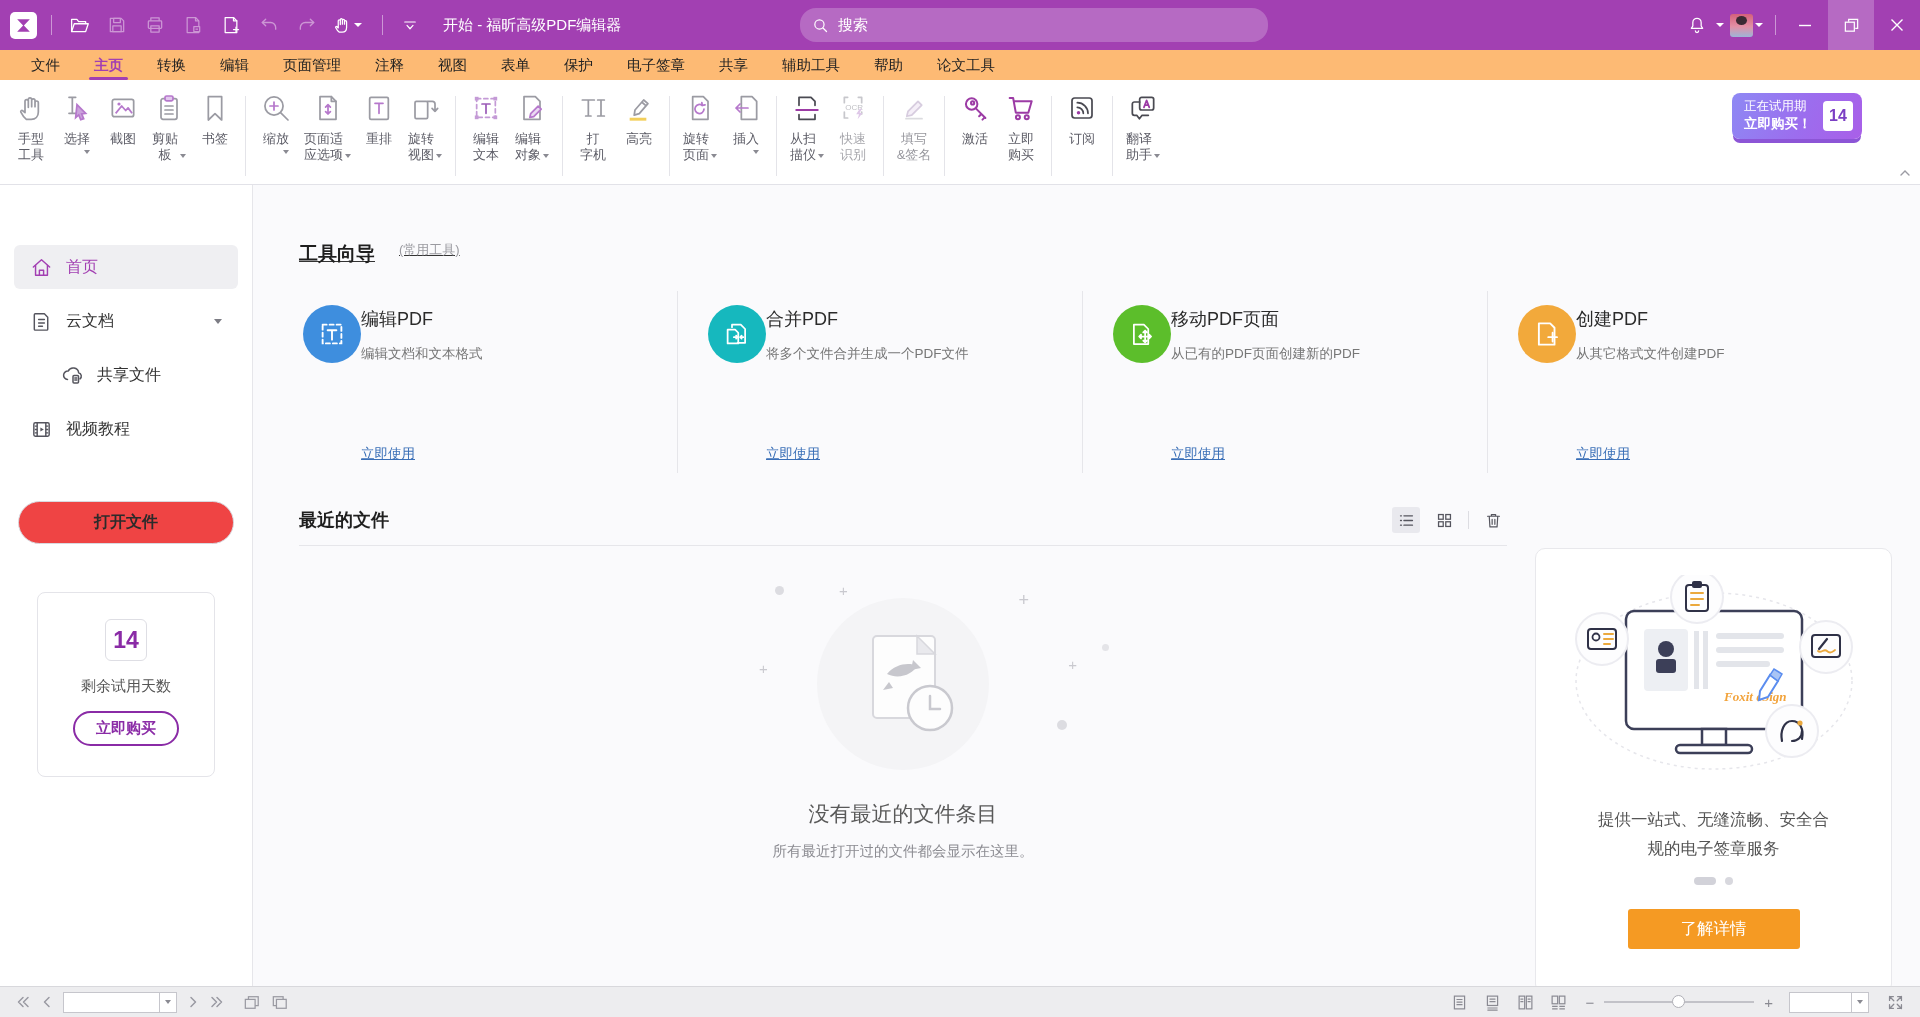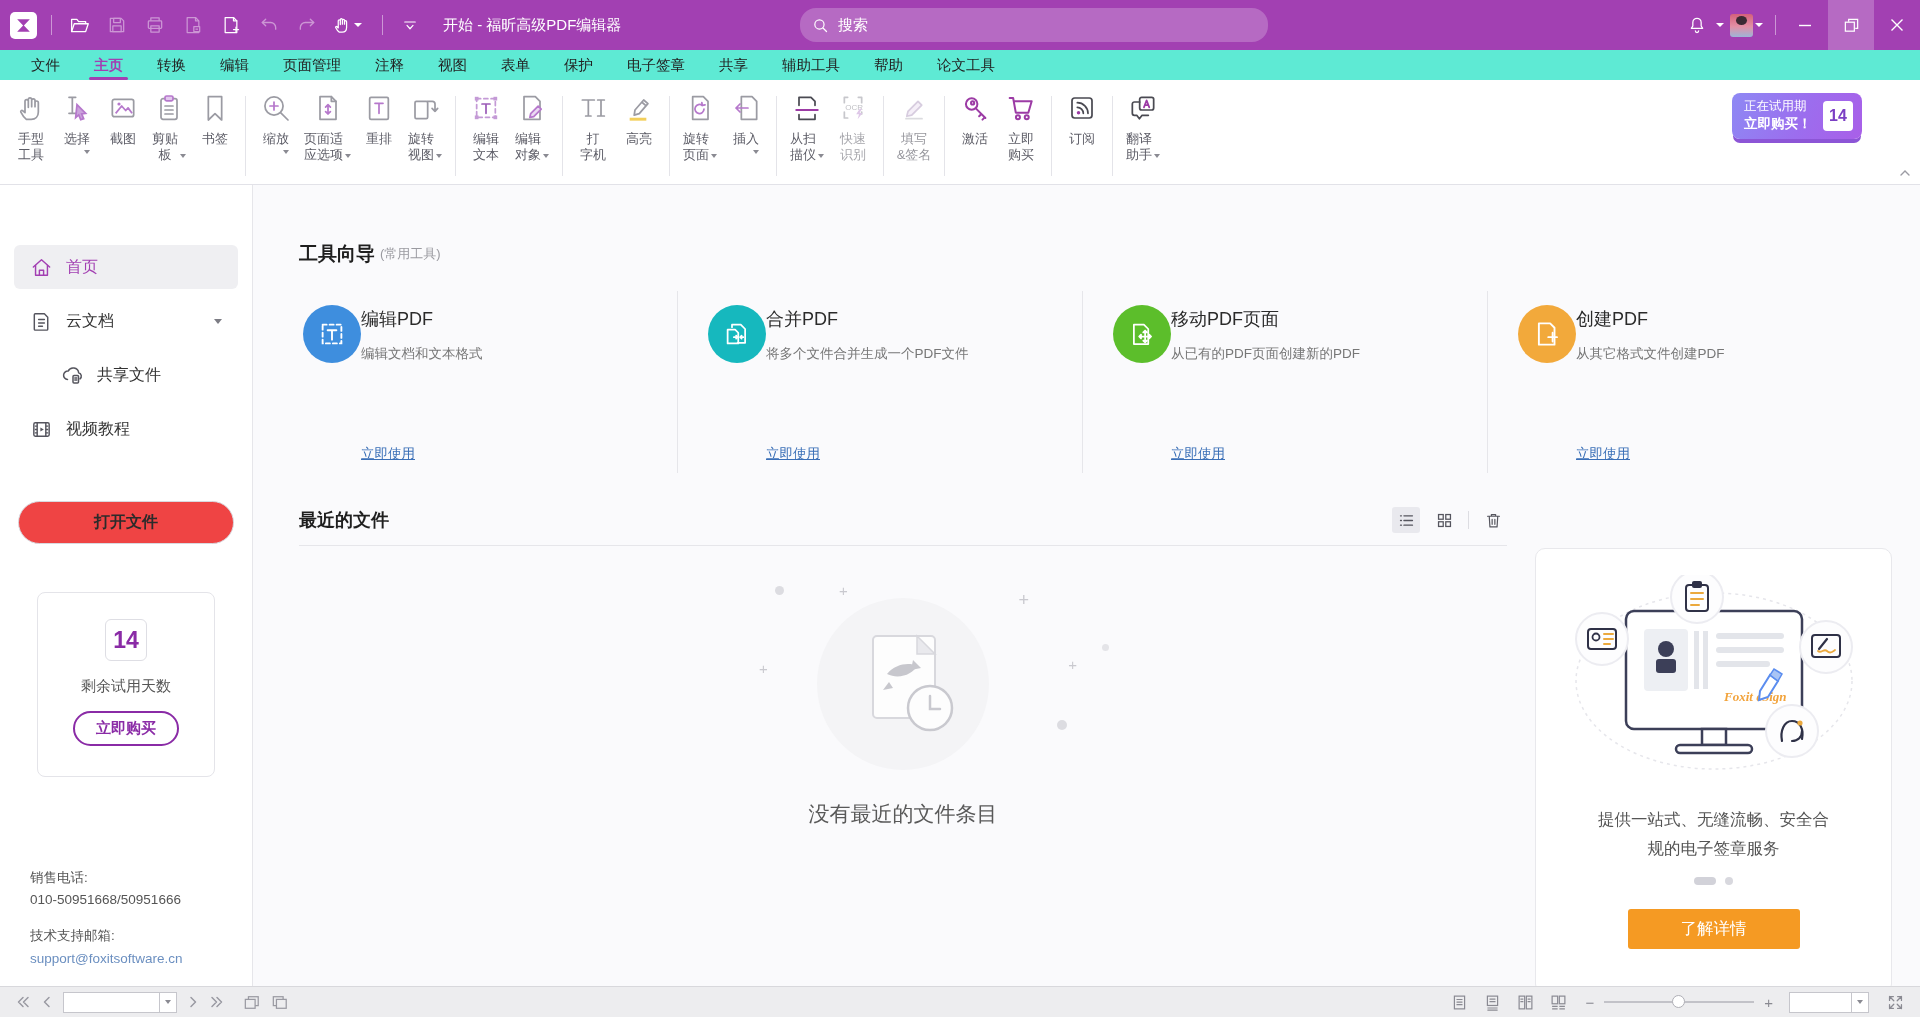--- a/index.html
+++ b/index.html
@@ -16,21 +16,21 @@
   .tb-title { font-size:15px; margin-left:12px; white-space:nowrap; }
   .tb-search { position:absolute; left:800px; top:8px; width:468px; height:34px; background:rgba(255,255,255,.22); border-radius:16px; display:flex; align-items:center; gap:9px; padding:0 12px; font-size:15px; color:#fff; }
   .tb-right { margin-left:auto; display:flex; align-items:center; height:50px; }
   .win-btn { width:46px; height:50px; display:flex; align-items:center; justify-content:center; }
   .win-btn.maxhl { background:rgba(255,255,255,.22); }
   .caret-w { width:0; height:0; border-top:4px solid #fff; border-left:4px solid transparent; border-right:4px solid transparent; margin:0 6px 0 2px; }
   .avatar { width:23px; height:23px; border-radius:3px; background:linear-gradient(180deg,#d4607a 0%,#e291a6 55%,#9db4d8 100%); position:relative; overflow:hidden; }
   .avatar::after{ content:""; position:absolute; left:6px; top:2px; width:11px; height:9px; border-radius:50%; background:#3a2a33; }
 
   
-  .menubar { height:30px; background:#5eead4; display:flex; align-items:center; padding-left:14px; }
+  .menubar { height:30px; background:#fdba74; display:flex; align-items:center; padding-left:14px; }
   .menu-item { padding:0 17px; font-size:14.5px; color:#222; height:30px; display:flex; align-items:center; position:relative; }
   .menu-item.active { color:#A23FB2; font-weight:bold; }
   .menu-item.active::after { content:""; position:absolute; left:12px; right:12px; bottom:0; height:3px; background:#A23FB2; border-radius:2px; }
 
   
   .ribbon { height:105px; background:#fff; border-bottom:1px solid #E2E2E8; display:flex; align-items:flex-start; padding:8px 6px 0 8px; position:relative; }
   .rbtn { display:flex; flex-direction:column; align-items:center; padding:2px 5px; min-width:46px; border-radius:3px; }
   .rbtn .ric { width:36px; height:36px; display:flex; align-items:center; justify-content:center; margin-bottom:5px; }
   .rlabel { font-size:13px; color:#5C5C66; line-height:1.2; text-align:center; white-space:pre-line; }
   .rlabel-wrap { display:flex; flex-direction:row; align-items:flex-end; justify-content:center; }
@@ -54,21 +54,21 @@
   .open-btn { display:flex; align-items:center; justify-content:center; margin:50px 18px 0 18px; height:43px; border:1px solid #D9D9DF; border-radius:22px; background:#ef4444; font-size:16px; font-weight:bold; color:#2b2b2b; }
   .trial-card { margin:48px 37px 0 37px; border:1px solid #E4E4E9; border-radius:8px; text-align:center; padding:26px 0 30px 0; }
   .tc-days { width:42px; height:42px; margin:0 auto; border:1px solid #DEDEE4; border-radius:6px; display:flex; align-items:center; justify-content:center; font-size:23px; font-weight:bold; color:#8A2BA6; background:#fff; }
   .tc-label { margin-top:16px; font-size:15px; color:#555; }
   .tc-buy { display:inline-block; margin-top:15px; border:2px solid #8A2BA6; border-radius:18px; padding:6px 21px; font-size:15px; font-weight:bold; color:#8A2BA6; background:#fff; }
   .contact { position:absolute; left:30px; bottom:16px; font-size:13.5px; color:#555; line-height:1.65; }
   .contact .email { color:#6B8FC0; }
   .contact .block { margin-top:14px; }
 
   .main { flex:1; position:relative; padding:56px 28px 0 46px; background:#FAFAFC; overflow:hidden; }
-  .tools-head { display:flex; align-items:center; gap:5px; }
+  .tools-head { display:flex; align-items:flex-start; gap:24px;text-decoration:underline; }
   .tools-title { font-size:19px; font-weight:bold; color:#1f1f1f; }
   .tools-sub { font-size:13px; color:#9a9aa0; }
   .cards { display:flex; margin-top:24px; }
   .card { flex:1; display:flex; padding:14px 18px 0 4px; height:182px; position:relative; }
   .card + .card { border-left:1px solid #E6E6EA; padding-left:30px; }
   .card-ic { width:58px; height:58px; border-radius:50%; flex-shrink:0; display:flex; align-items:center; justify-content:center; }
   .card-body { display:flex; flex-direction:column; padding-top:2px; flex:1; }
   .card-title { font-size:18px; color:#2b2b2b; }
   .card-desc { margin-top:14px; font-size:13.5px; color:#777; }
   .card-link { margin-top:auto; margin-bottom:10px; font-size:13.5px; color:#3A6FB7; text-decoration:underline; }
@@ -610,26 +610,20 @@
     </div>
 
     <div class="open-btn">打开文件</div>
 
     <div class="trial-card">
       <div class="tc-days">14</div>
       <div class="tc-label">剩余试用天数</div>
       <div class="tc-buy">立即购买</div>
     </div>
 
-    <div class="contact">
-      <div>销售电话:</div>
-      <div>010-50951668/50951666</div>
-      <div class="block">技术支持邮箱:</div>
-      <div class="email">support@foxitsoftware.cn</div>
-    </div>
   </div>
 
   <div class="main">
 
     <div class="tools-head">
       <span class="tools-title">工具向导</span>
       <span class="tools-sub">(常用工具)</span>
     </div>
 
     <div class="cards">
@@ -729,20 +723,21 @@
             </svg>
             <span class="spark" style="left:-58px; top:62px;">+</span>
             <span class="spark" style="left:22px; top:-16px;">+</span>
             <span class="spark" style="right:-40px; top:-8px; font-size:18px;">+</span>
             <span class="spark" style="right:-88px; top:58px;">+</span>
             <span class="dot" style="width:9px;height:9px; left:-42px; top:-12px;"></span>
             <span class="dot" style="width:10px;height:10px; right:-78px; top:122px;"></span>
             <span class="dot" style="width:7px;height:7px; right:-120px; top:46px; background:#E4E4E8;"></span>
           </div>
           <div class="empty-title">没有最近的文件条目</div>
+          <div class="empty-sub">所有最近打开过的文件都会显示在这里。</div>
         </div>
       </div>
 
       <div class="promo-panel">
         <svg width="300" height="212" viewBox="0 0 300 212">
           <ellipse cx="150" cy="106" rx="138" ry="88" fill="none" stroke="#E6E6EB" stroke-width="1.5" stroke-dasharray="3 4"></ellipse>
 
           <rect x="62" y="36" width="176" height="118" rx="8" fill="#fff" stroke="#3C3F58" stroke-width="2.5"></rect>
           <rect x="138" y="154" width="24" height="16" fill="#fff" stroke="#3C3F58" stroke-width="2.5"></rect>
           <rect x="112" y="170" width="76" height="8" rx="4" fill="#fff" stroke="#3C3F58" stroke-width="2.5"></rect>

